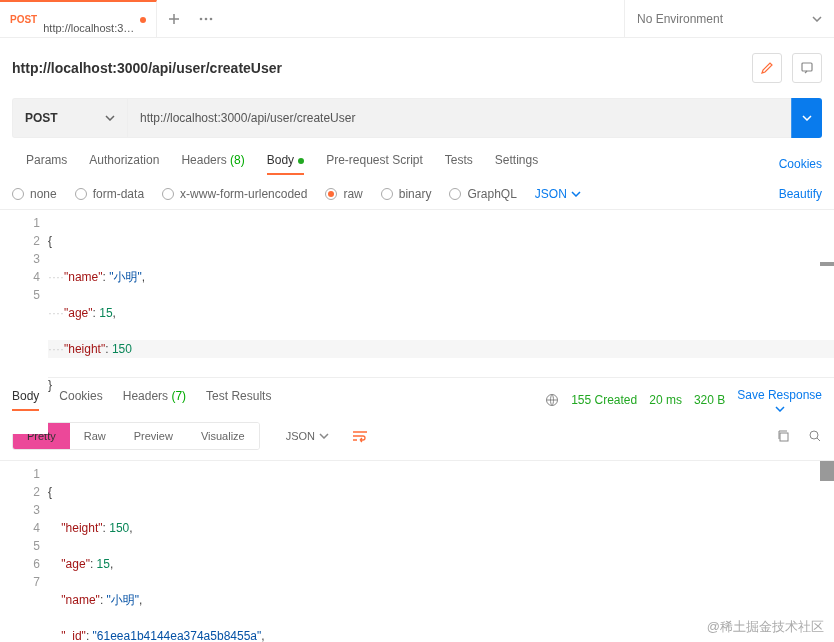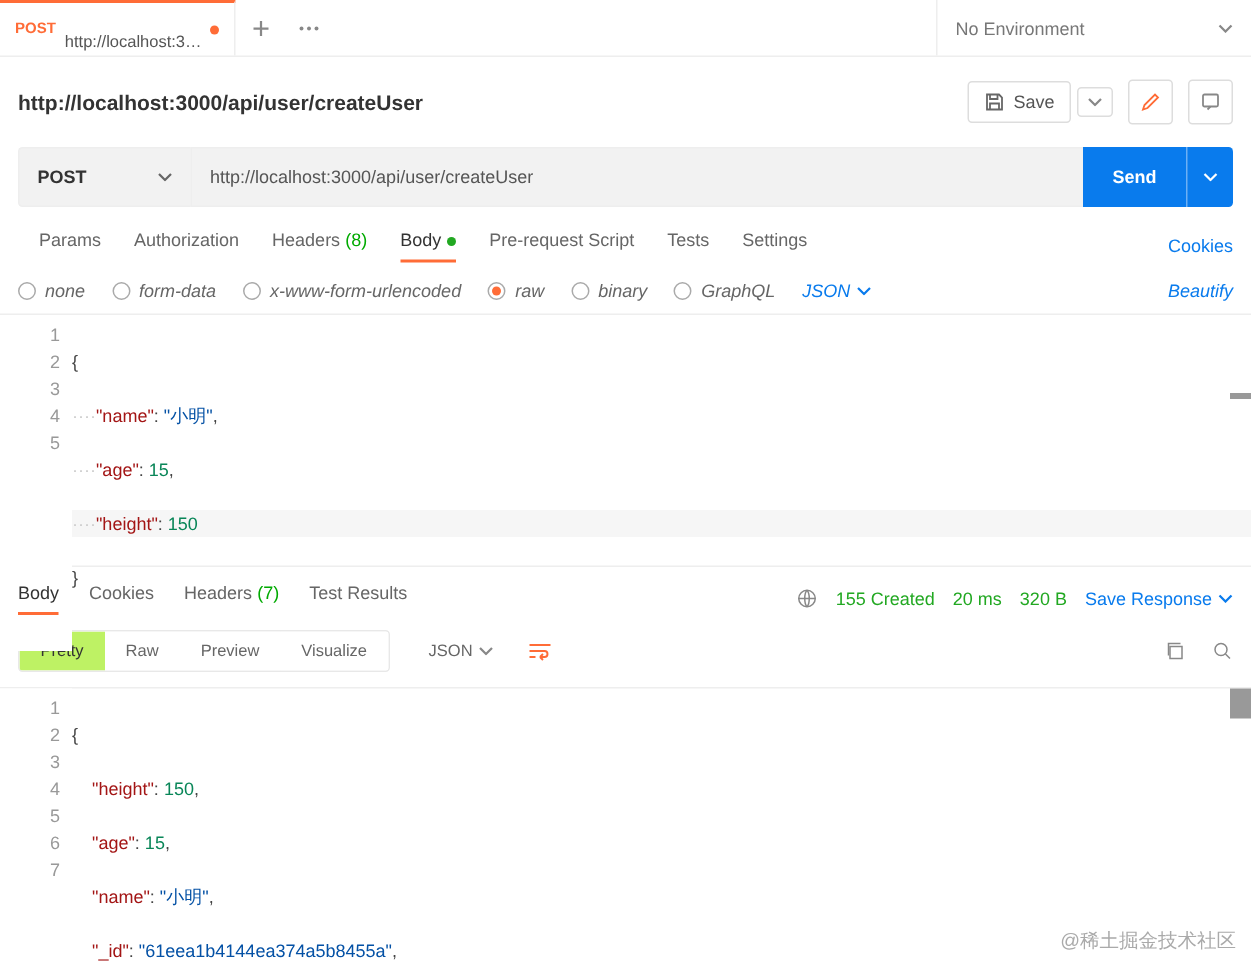--- a/index.html
+++ b/index.html
@@ -34,21 +34,21 @@
     
     .sub-tabs { display: flex; align-items: center; padding: 15px 12px 0; gap: 22px; margin-left: 14px; }
     .sub-tab { color: #666; font-size: 12px; padding-bottom: 8px; cursor: pointer; position: relative; }
     .sub-tab.active { color: #333; font-weight: 500; }
     .sub-tab.active::after { content: ""; position: absolute; left: 0; right: 0; bottom: 0; height: 2px; background: #ff6c37; }
     .head-count { color: #0a0; font-size: 12px; }
     .green-dot { width: 6px; height: 6px; border-radius: 50%; background: #22a822; display: inline-block; margin-left: 4px; vertical-align: middle; }
     .sub-right { margin-left: auto; color: #097bed; font-size: 12px; cursor: pointer; }
     
     
-    .body-types { display: flex; align-items: center; padding: 12px 12px 8px; gap: 18px; font-size: 12px; font-style: italic; }
+    .body-types { display: flex; align-items: center; padding: 12px 12px 8px; gap: 18px; font-size: 12px; }
     .radio-opt { display: flex; align-items: center; gap: 6px; color: #666; cursor: pointer; }
     .radio-c { width: 12px; height: 12px; border-radius: 50%; border: 1px solid #aaa; display: flex; align-items: center; justify-content: center; }
     .radio-c.sel::after { content: ""; width: 6px; height: 6px; border-radius: 50%; background: #ff6c37; }
     .lang-sel { color: #097bed; cursor: pointer; display: flex; align-items: center; gap: 4px; }
     .beautify { margin-left: auto; color: #097bed; cursor: pointer; }
     
     
     .editor { border-top: 1px solid #eee; font-family: Consolas, Monaco, monospace; font-size: 12px; line-height: 18px; position: relative; }
     .editor-inner { display: flex; }
     .gutter { width: 48px; text-align: right; padding: 4px 8px 4px 0; color: #999; user-select: none; background: #fff; }
@@ -62,27 +62,27 @@
     .ws-dots { color: #ccc; }
     .cur-line { background: #f6f6f6; }
     
     
     .resp-tabs { display: flex; align-items: center; padding: 10px 12px 0; gap: 20px; border-top: 1px solid #eee; }
     .resp-tab { color: #666; font-size: 12px; padding-bottom: 8px; cursor: pointer; position: relative; }
     .resp-tab.active { color: #333; font-weight: 500; }
     .resp-tab.active::after { content: ""; position: absolute; left: 0; right: 0; bottom: 0; height: 2px; background: #ff6c37; }
     .resp-right { margin-left: auto; display: flex; align-items: center; gap: 12px; color: #666; }
     .status-g { color: #22a822; }
-    .save-resp { color: #097bed; cursor: pointer; display: flex; align-items: center; gap: 4px; }
+    .save-resp { color: #097bed; cursor: pointer; display: flex; align-items: center; gap: 4px; flex-direction: column; }
     
     
     .view-bar { display: flex; align-items: center; padding: 10px 12px; gap: 0; }
     .view-tabs { display: flex; border: 1px solid #e8e8e8; border-radius: 3px; overflow: hidden; }
     .view-tab { padding: 7px 14px; font-size: 11px; color: #666; cursor: pointer; background: #fff; }
-    .view-tab.active { background: #bef264; color: #333; }
+    .view-tab.active { background: #ec4899; color: #333; }
     .json-pill { margin-left: 16px; padding: 7px 10px; font-size: 11px; color: #666; display: flex; align-items: center; gap: 4px; cursor: pointer; }
     .wrap-btn { margin-left: 12px; cursor: pointer; color: #ff6c37; }
     .rt-icons { margin-left: auto; display: flex; gap: 18px; color: #888; }
     
     .scroll-indicator { position: absolute; right: 0; width: 14px; background: #999; }
     
     .watermark { position: absolute; right: 10px; bottom: 6px; color: #aaa; font-size: 13px; }
     
     svg { display: block; }
   </style>
@@ -112,33 +112,20 @@
   <div class="env-box">
     <span>No Environment</span>
     <svg width="10" height="6" viewBox="0 0 10 6">
         <path d="M1 1l4 4 4-4" stroke="#888" stroke-width="1.5" fill="none"></path>
       </svg>
   </div>
 </div>
 
 <div class="title-row">
   <div class="req-title">http://localhost:3000/api/user/createUser</div>
-  <div class="btn-grp">
-    <div class="save-btn">
-      <svg width="14" height="14" viewBox="0 0 14 14">
-          <path d="M2 2h8l2 2v8H2z M4 2v3h5V2 M4 12v-4h6v4" stroke="#666" stroke-width="1.2" fill="none"></path>
-        </svg>
-      <span>Save</span>
-    </div>
-    <div class="save-chev">
-        <svg width="10" height="6" viewBox="0 0 10 6">
-          <path d="M1 1l4 4 4-4" stroke="#888" stroke-width="1.5" fill="none"></path>
-        </svg>
-      </div>
-  </div>
   <div class="icon-btn">
       <svg width="14" height="14" viewBox="0 0 14 14">
         <path d="M2 12l1-3 7-7 2 2-7 7-3 1z" stroke="#ff6c37" stroke-width="1.2" fill="none"></path>
       </svg>
     </div>
   <div class="icon-btn">
       <svg width="14" height="14" viewBox="0 0 14 14">
         <rect x="2" y="2" width="10" height="8" rx="1" stroke="#888" stroke-width="1.2" fill="none"></rect>
         <path d="M5 12l2-2" stroke="#888" stroke-width="1.2" fill="none"></path>
       </svg>
@@ -148,21 +135,20 @@
 <div class="req-row">
   <div class="method-select">
     <span>POST</span>
     <svg width="10" height="6" viewBox="0 0 10 6">
         <path d="M1 1l4 4 4-4" stroke="#666" stroke-width="1.5" fill="none"></path>
       </svg>
   </div>
   <div class="url-input">
     <span>http://localhost:3000/api/user/createUser</span>
   </div>
-  <button class="send-btn">Send</button>
   <button class="send-chev">
       <svg width="10" height="6" viewBox="0 0 10 6">
         <path d="M1 1l4 4 4-4" stroke="#fff" stroke-width="1.5" fill="none"></path>
       </svg>
     </button>
 </div>
 
 <div class="sub-tabs">
   <div class="sub-tab">Params</div>
   <div class="sub-tab">Authorization</div>

